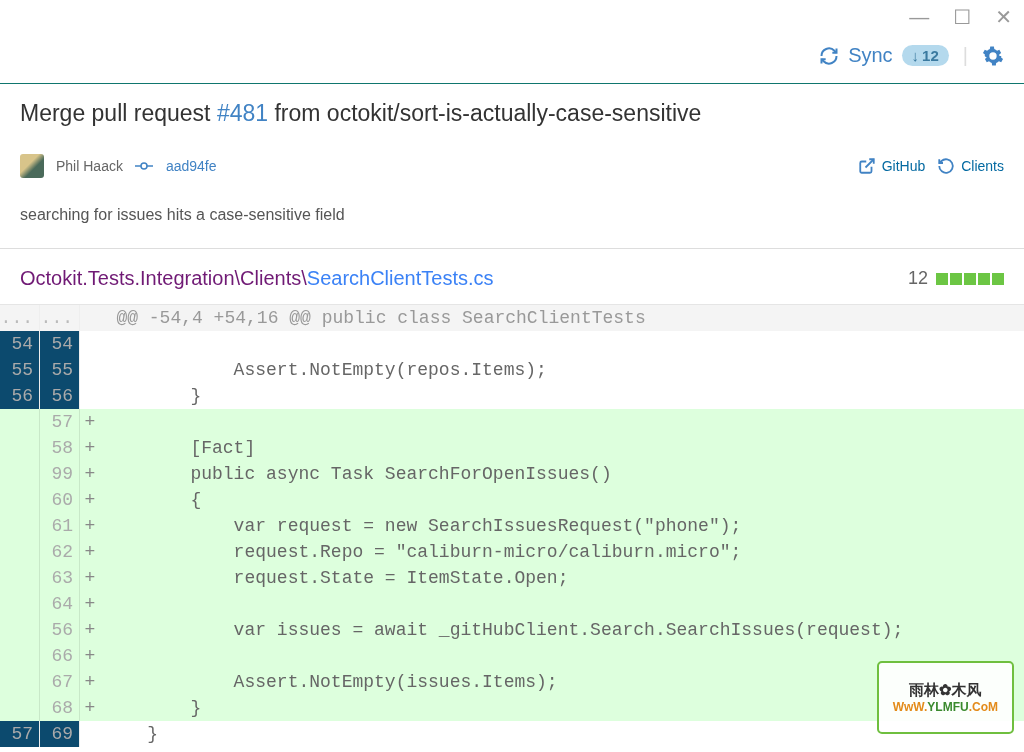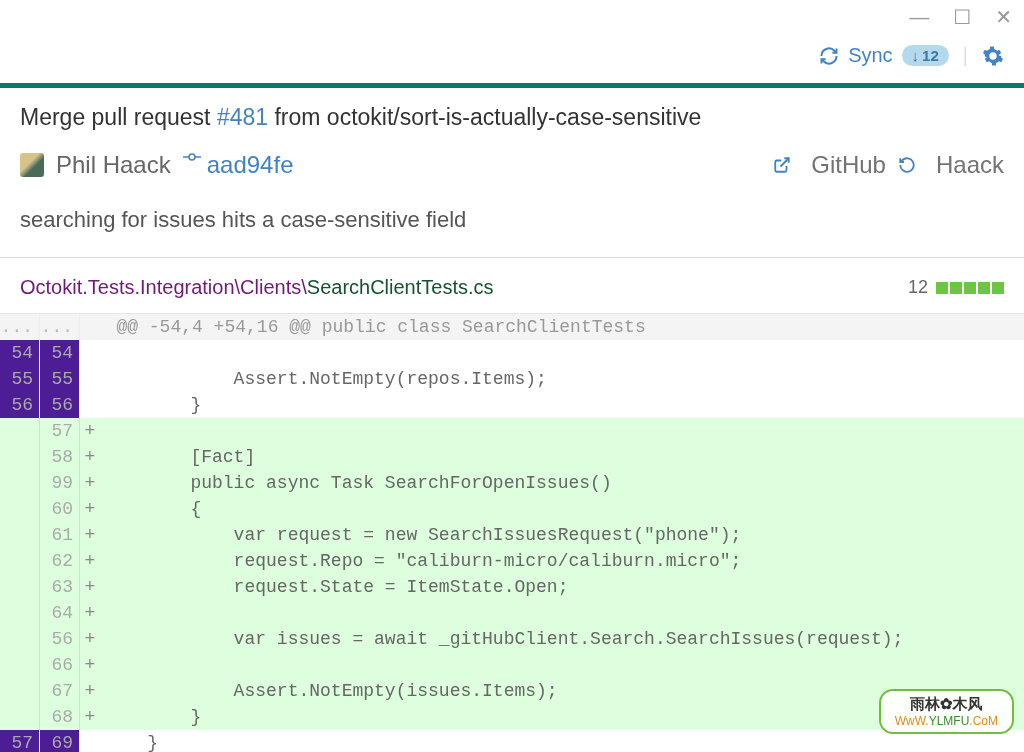--- a/index.html
+++ b/index.html
@@ -1,58 +1,58 @@
 <!DOCTYPE html>
 <html><head>
 <meta charset="utf-8">
 <style>
   * { margin: 0; padding: 0; box-sizing: border-box; }
   body { font-family: "Segoe UI", Arial, sans-serif; background: #fff; color: #333; width: 1024px; }
   .titlebar { display: flex; justify-content: flex-end; align-items: center; height: 34px; padding: 0 12px; gap: 24px; }
   .titlebar .win-btn { color: #999; font-size: 20px; cursor: pointer; }
-  .toolbar { display: flex; justify-content: flex-end; align-items: center; padding: 10px 20px 16px 20px; border-bottom: 5px solid #0f766e; gap: 10px; }
+  .toolbar { display: flex; justify-content: flex-end; align-items: center; padding: 10px 20px 16px 20px; border-bottom: 1px solid #0f766e; gap: 10px; }
   .sync-group { display: flex; align-items: center; gap: 9px; color: #4183c4; font-size: 20px; cursor: pointer; }
   .sync-icon-svg { width: 20px; height: 20px; }
   .badge { background: #b4d9ed; color: #3b7aa0; border-radius: 11px; padding: 2px 10px; font-size: 15px; font-weight: 600; display: inline-flex; align-items: center; gap: 3px; }
   .vdiv { color: #ddd; font-size: 20px; margin: 0 4px; }
   .gear-icon-svg { width: 22px; height: 22px; color: #4183c4; cursor: pointer; }
   .commit-header { padding: 14px 20px 10px 20px; }
   .commit-title { font-size: 23px; font-weight: 400; color: #333; line-height: 1.35; }
   .commit-title .pr-num { color: #4183c4; }
-  .meta-row { display: flex; align-items: center; gap: 12px; margin-top: 18px; font-size: 24px; }
+  .meta-row { display: flex; align-items: center; gap: 12px; margin-top: 25px; font-size: 14px; }
   .avatar { width: 24px; height: 24px; border-radius: 3px; background: linear-gradient(135deg, #d8c48a 40%, #4a6a5a 60%); flex-shrink: 0; }
   .author { color: #666; }
-  .sha-link { color: #4183c4; display: flex; align-items: flex-start; gap: 6px; cursor: pointer; }
+  .sha-link { color: #4183c4; display: flex; align-items: center; gap: 13px; cursor: pointer; }
   .sha-icon-svg { width: 18px; height: 12px; }
   .meta-spacer { flex: 1; }
-  .action-link { color: #737373; display: flex; align-items: center; gap: 20px; cursor: pointer; }
+  .action-link { color: #0369a1; display: flex; align-items: center; gap: 6px; cursor: pointer; }
   .action-link svg { width: 18px; height: 18px; }
-  .commit-desc { padding: 18px 20px 24px 20px; font-size: 22px; color: #555; border-bottom: 1px solid #ddd; }
+  .commit-desc { padding: 18px 20px 24px 20px; font-size: 16px; color: #555; border-bottom: 1px solid #ddd; }
   .file-header { display: flex; align-items: center; padding: 18px 20px 14px 20px; font-size: 20px; border-bottom: 1px solid #e5e5e5; }
   .file-path .dim { color: #701a75; text-align: right; }
-  .file-path .fname { color: #14532d; margin-top: 40px; }
+  .file-path .fname { color: #3b82f6; margin-top: 40px; }
   .file-spacer { flex: 1; }
   .stats { display: flex; align-items: center; gap: 8px; font-size: 18px; color: #666; }
   .blocks { display: flex; gap: 2px; }
   .blk { width: 12px; height: 12px; background: #6cc644; }
   .diff { font-family: Consolas, "Courier New", monospace; font-size: 18px; }
   .diff-row { display: flex; align-items: stretch; line-height: 26px; }
   .ln { width: 40px; text-align: right; padding-right: 6px; color: #aaa; border-right: 1px solid #eee; flex-shrink: 0; user-select: none; }
   .sign { width: 20px; text-align: center; color: #888; flex-shrink: 0; }
   .code { white-space: pre; flex: 1; color: #666; padding-left: 4px; overflow: hidden; }
   .row-hunk { background: #f4f4f4; }
   .row-hunk .code, .row-hunk .sign { color: #999; }
   .row-hunk .ln { color: #bbb; }
   .row-add { background: #ddffdd; }
   .row-add .ln { background: #ddffdd; border-right-color: #c8e8c8; }
   .row-add .sign { color: #888; }
-  .row-ctx .ln { background: #4c1d95; }
-  .watermark { position: fixed; right: 10px; bottom: 18px; border: 2px solid #6fbf3f; border-radius: 14px; padding: 4px 14px; font-size: 15px; background: rgba(255,255,255,0.9); text-align: center; }
+  .row-ctx .ln { background: #0c4a6e; }
+  .watermark { position: fixed; right: 10px; bottom: 18px; border: 2px solid #6fbf3f; border-radius: 5px; padding: 18px 14px; font-size: 15px; background: rgba(255,255,255,0.9); text-align: center; }
   .watermark .wm-top { color: #333; font-weight: 600; }
-  .watermark .wm-bot { font-size: 12px; }
+  .watermark .wm-bot { font-size: 12px; font-weight: bold; }
   .watermark .wm-bot .o { color: #e38b1a; }
   .watermark .wm-bot .g { color: #3a8a2e; }
 </style>
 </head>
 <body>
 
 <div class="titlebar">
   <span class="win-btn">—</span>
   <span class="win-btn">☐</span>
   <span class="win-btn">✕</span>
@@ -100,21 +100,21 @@
           <polyline points="15 3 21 3 21 9"></polyline>
           <line x1="10" y1="14" x2="21" y2="3"></line>
         </svg>
       <span>GitHub</span>
     </span>
     <span class="action-link">
       <svg viewBox="0 0 24 24" fill="none" stroke="#4183c4" stroke-width="2.4">
           <path d="M3 12a9 9 0 1 0 3-6.7L3 8"></path>
           <polyline points="3 3 3 8 8 8"></polyline>
         </svg>
-      <span>Haack</span>
+      <span>Clients</span>
     </span>
   </div>
 </div>
 
 <div class="commit-desc">searching for issues hits a case-sensitive field</div>
 
 <div class="file-header">
   <span class="file-path">
     <span class="dim">Octokit.Tests.Integration\Clients\</span><span class="fname">SearchClientTests.cs</span>
   </span>

